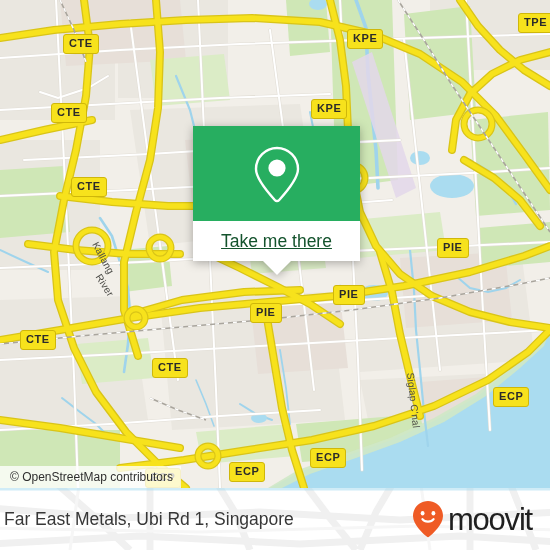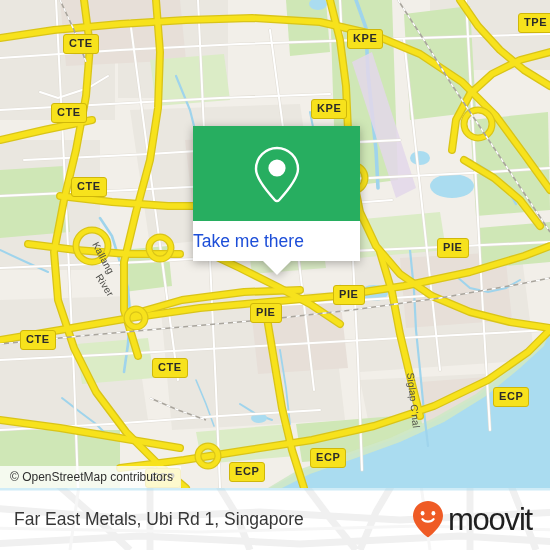--- a/index.html
+++ b/index.html
@@ -91,23 +91,25 @@
     height: 95px;
     display: flex;
     align-items: center;
     justify-content: center;
   }
   #callout-bottom {
     background: #ffffff;
     height: 40px;
     display: flex;
     align-items: center;
-    color: #1d4ed8;
+    justify-content: center;
+    color: #14532d;
     font-size: 17.5px;
     font-family: "Liberation Sans", sans-serif;
+    text-decoration: underline;
   }
   #callout-pointer {
     position: absolute;
     left: 50%;
     bottom: -14px;
     margin-left: -15px;
     width: 0;
     height: 0;
     border-left: 15px solid transparent;
     border-right: 15px solid transparent;
@@ -130,21 +132,21 @@
     width: 550px; height: 62px;
     opacity: 1;
   }
   #footer-content {
     position: relative;
     width: 550px;
     height: 62px;
     display: flex;
     align-items: center;
     justify-content: space-between;
-    padding: 0 18px 0 14px;
+    padding: 0 18px 0 4px;
     box-sizing: border-box;
   }
   #place-label {
     color: #373737;
     font-size: 17.5px;
     font-family: "Liberation Sans", sans-serif;
     white-space: nowrap;
   }
   #brand {
     display: flex;

